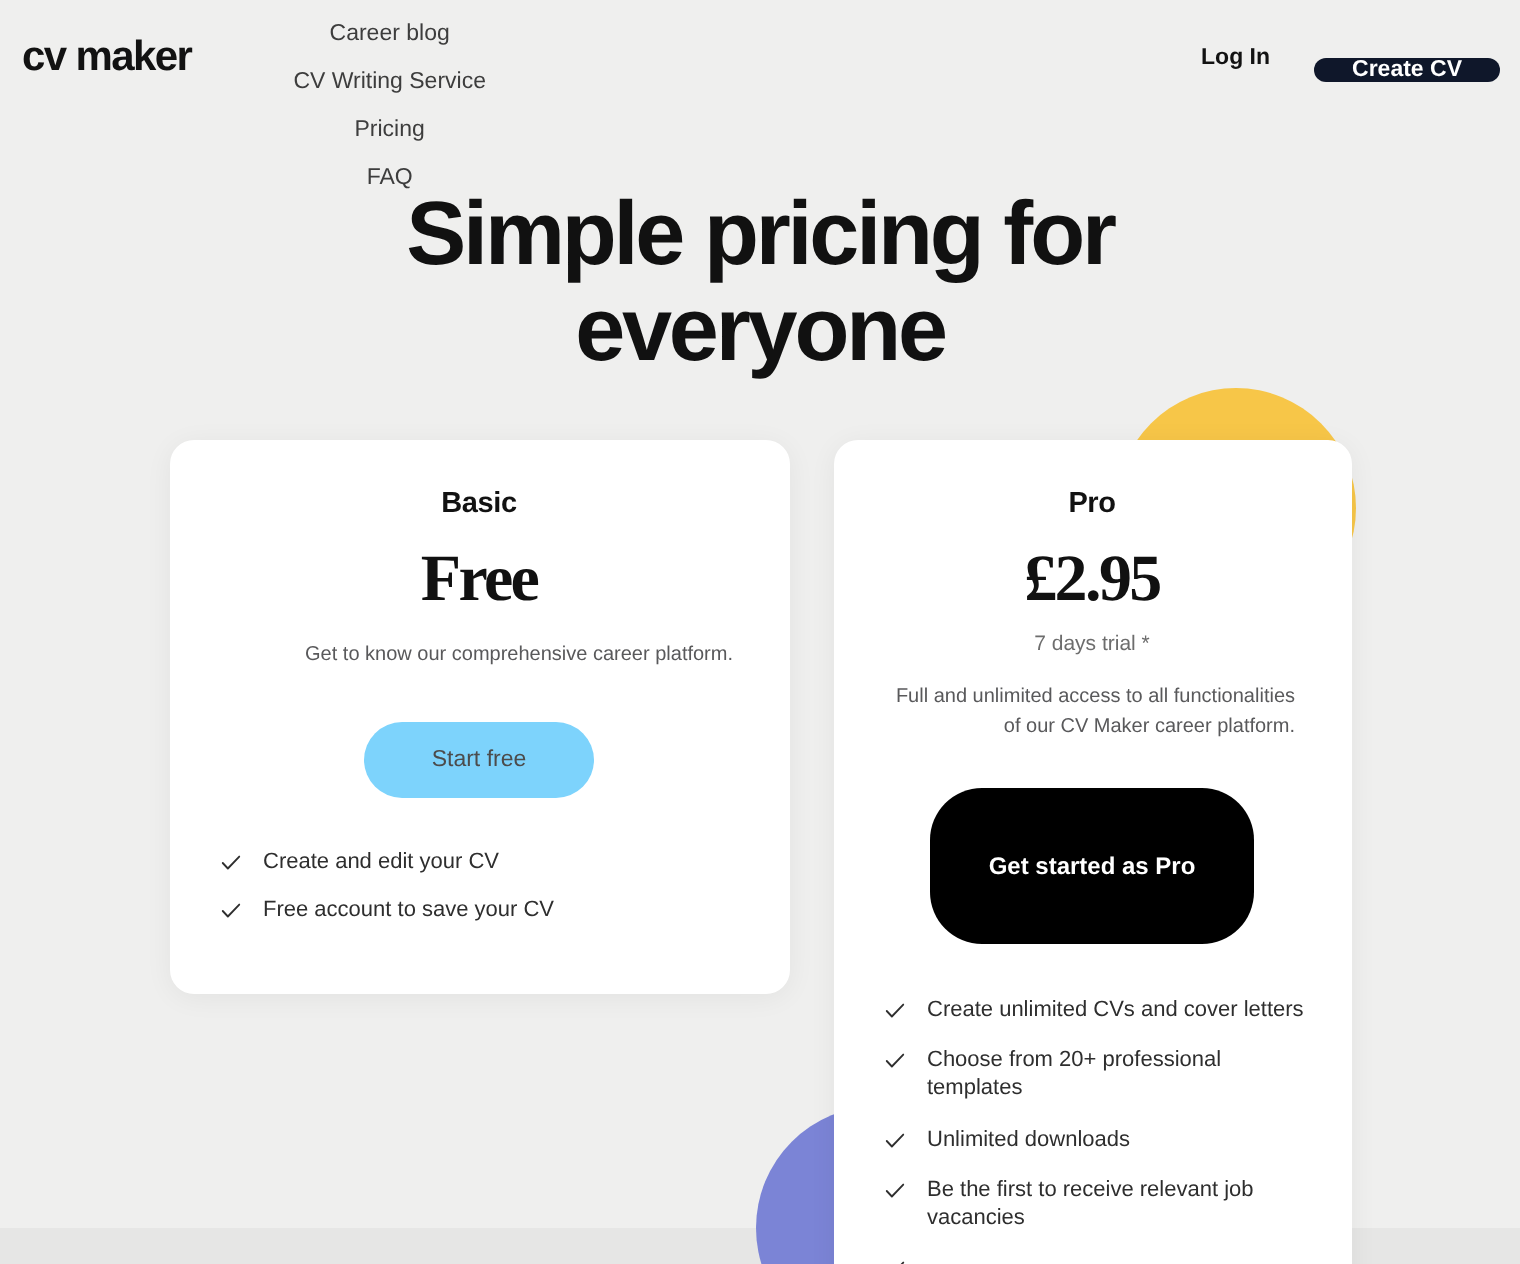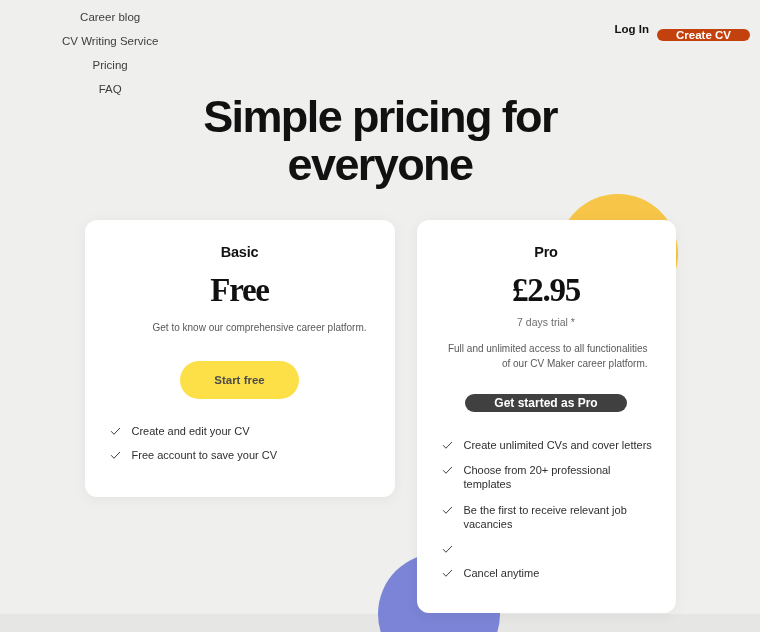--- a/index.html
+++ b/index.html
@@ -86,34 +86,34 @@
     display: inline-block;
     position: relative;
     top: -1px;
   }
   .chev svg { display: block; }
 
   .header-right {
     margin-left: auto;
     display: flex;
     align-items: center;
-    gap: 8px;
+    gap: 22px;
     padding-right: 0px;
   }
 
   .login {
     font-size: 11.5px;
     font-weight: 700;
     color: #121212;
     cursor: pointer;
     white-space: nowrap;
   }
 
   .btn-create {
-    background: #c2410c;
+    background: #0f172a;
     color: #ffffff;
     font-size: 11.5px;
     font-weight: 700;
     border: none;
     border-radius: 22px;
     padding: 0 19px;
     cursor: pointer;
     font-family: "Liberation Sans", sans-serif;
     white-space: nowrap;
     margin-top: 12px;
@@ -195,40 +195,40 @@
     font-size: 10px;
     line-height: 1.52;
     color: #59595b;
     margin-top: 13px;
     padding: 0 6px;
   }
 
   .cta-wrap { display: flex; justify-content: center; }
 
   .btn-basic {
-    background: #fde047;
+    background: #7dd3fc;
     color: #4c4c4c;
     font-size: 11.5px;
-    font-weight: 700;
+    font-weight: 400;
     border: none;
     border-radius: 24px;
     padding: 13px 34px;
     cursor: pointer;
     font-family: "Liberation Sans", sans-serif;
     margin-top: 26px;
   }
 
   .btn-pro {
-    background: #404040;
+    background: #000000;
     color: #ffffff;
     font-size: 12px;
     font-weight: 700;
     border: none;
     border-radius: 26px;
-    padding: 2px 29px;
+    padding: 32px 29px;
     cursor: pointer;
     font-family: "Liberation Sans", sans-serif;
     margin-top: 22px;
   }
 
   
   .features { margin-top: 25px; }
   .features-pro { margin-top: 26px; }
 
   .feature {
@@ -258,20 +258,21 @@
 <body>
 
 <div class="page">
 
   <div class="bottom-band"></div>
   <div class="deco deco-yellow"></div>
   <div class="deco deco-purple"></div>
 
   <div class="header">
 
+    <div class="logo">cv maker</div>
 
     <div class="nav">
 
       <div class="nav-item">
         <span>CV</span>
         <span class="chev">
           <svg viewBox="0 0 10 10" width="8" height="8">
               <path d="M1.5 3.5 L5 7 L8.5 3.5" fill="none" stroke="#6d6d6d" stroke-width="1.1" stroke-linecap="round" stroke-linejoin="round"></path>
             </svg>
         </span>
@@ -375,20 +376,28 @@
 
         <div class="feature">
           <span class="check">
             <svg viewBox="0 0 12 12" width="11" height="11">
                 <path d="M1.5 6 L4.3 9 L10.5 2.5" fill="none" stroke="#2e2e2e" stroke-width="1" stroke-linecap="round" stroke-linejoin="round"></path>
               </svg>
           </span>
           <span class="feature-text">Choose from 20+ professional templates</span>
         </div>
 
+        <div class="feature">
+          <span class="check">
+            <svg viewBox="0 0 12 12" width="11" height="11">
+                <path d="M1.5 6 L4.3 9 L10.5 2.5" fill="none" stroke="#2e2e2e" stroke-width="1" stroke-linecap="round" stroke-linejoin="round"></path>
+              </svg>
+          </span>
+          <span class="feature-text">Unlimited downloads</span>
+        </div>
 
         <div class="feature">
           <span class="check">
             <svg viewBox="0 0 12 12" width="11" height="11">
                 <path d="M1.5 6 L4.3 9 L10.5 2.5" fill="none" stroke="#2e2e2e" stroke-width="1" stroke-linecap="round" stroke-linejoin="round"></path>
               </svg>
           </span>
           <span class="feature-text">Be the first to receive relevant job vacancies</span>
         </div>
 

